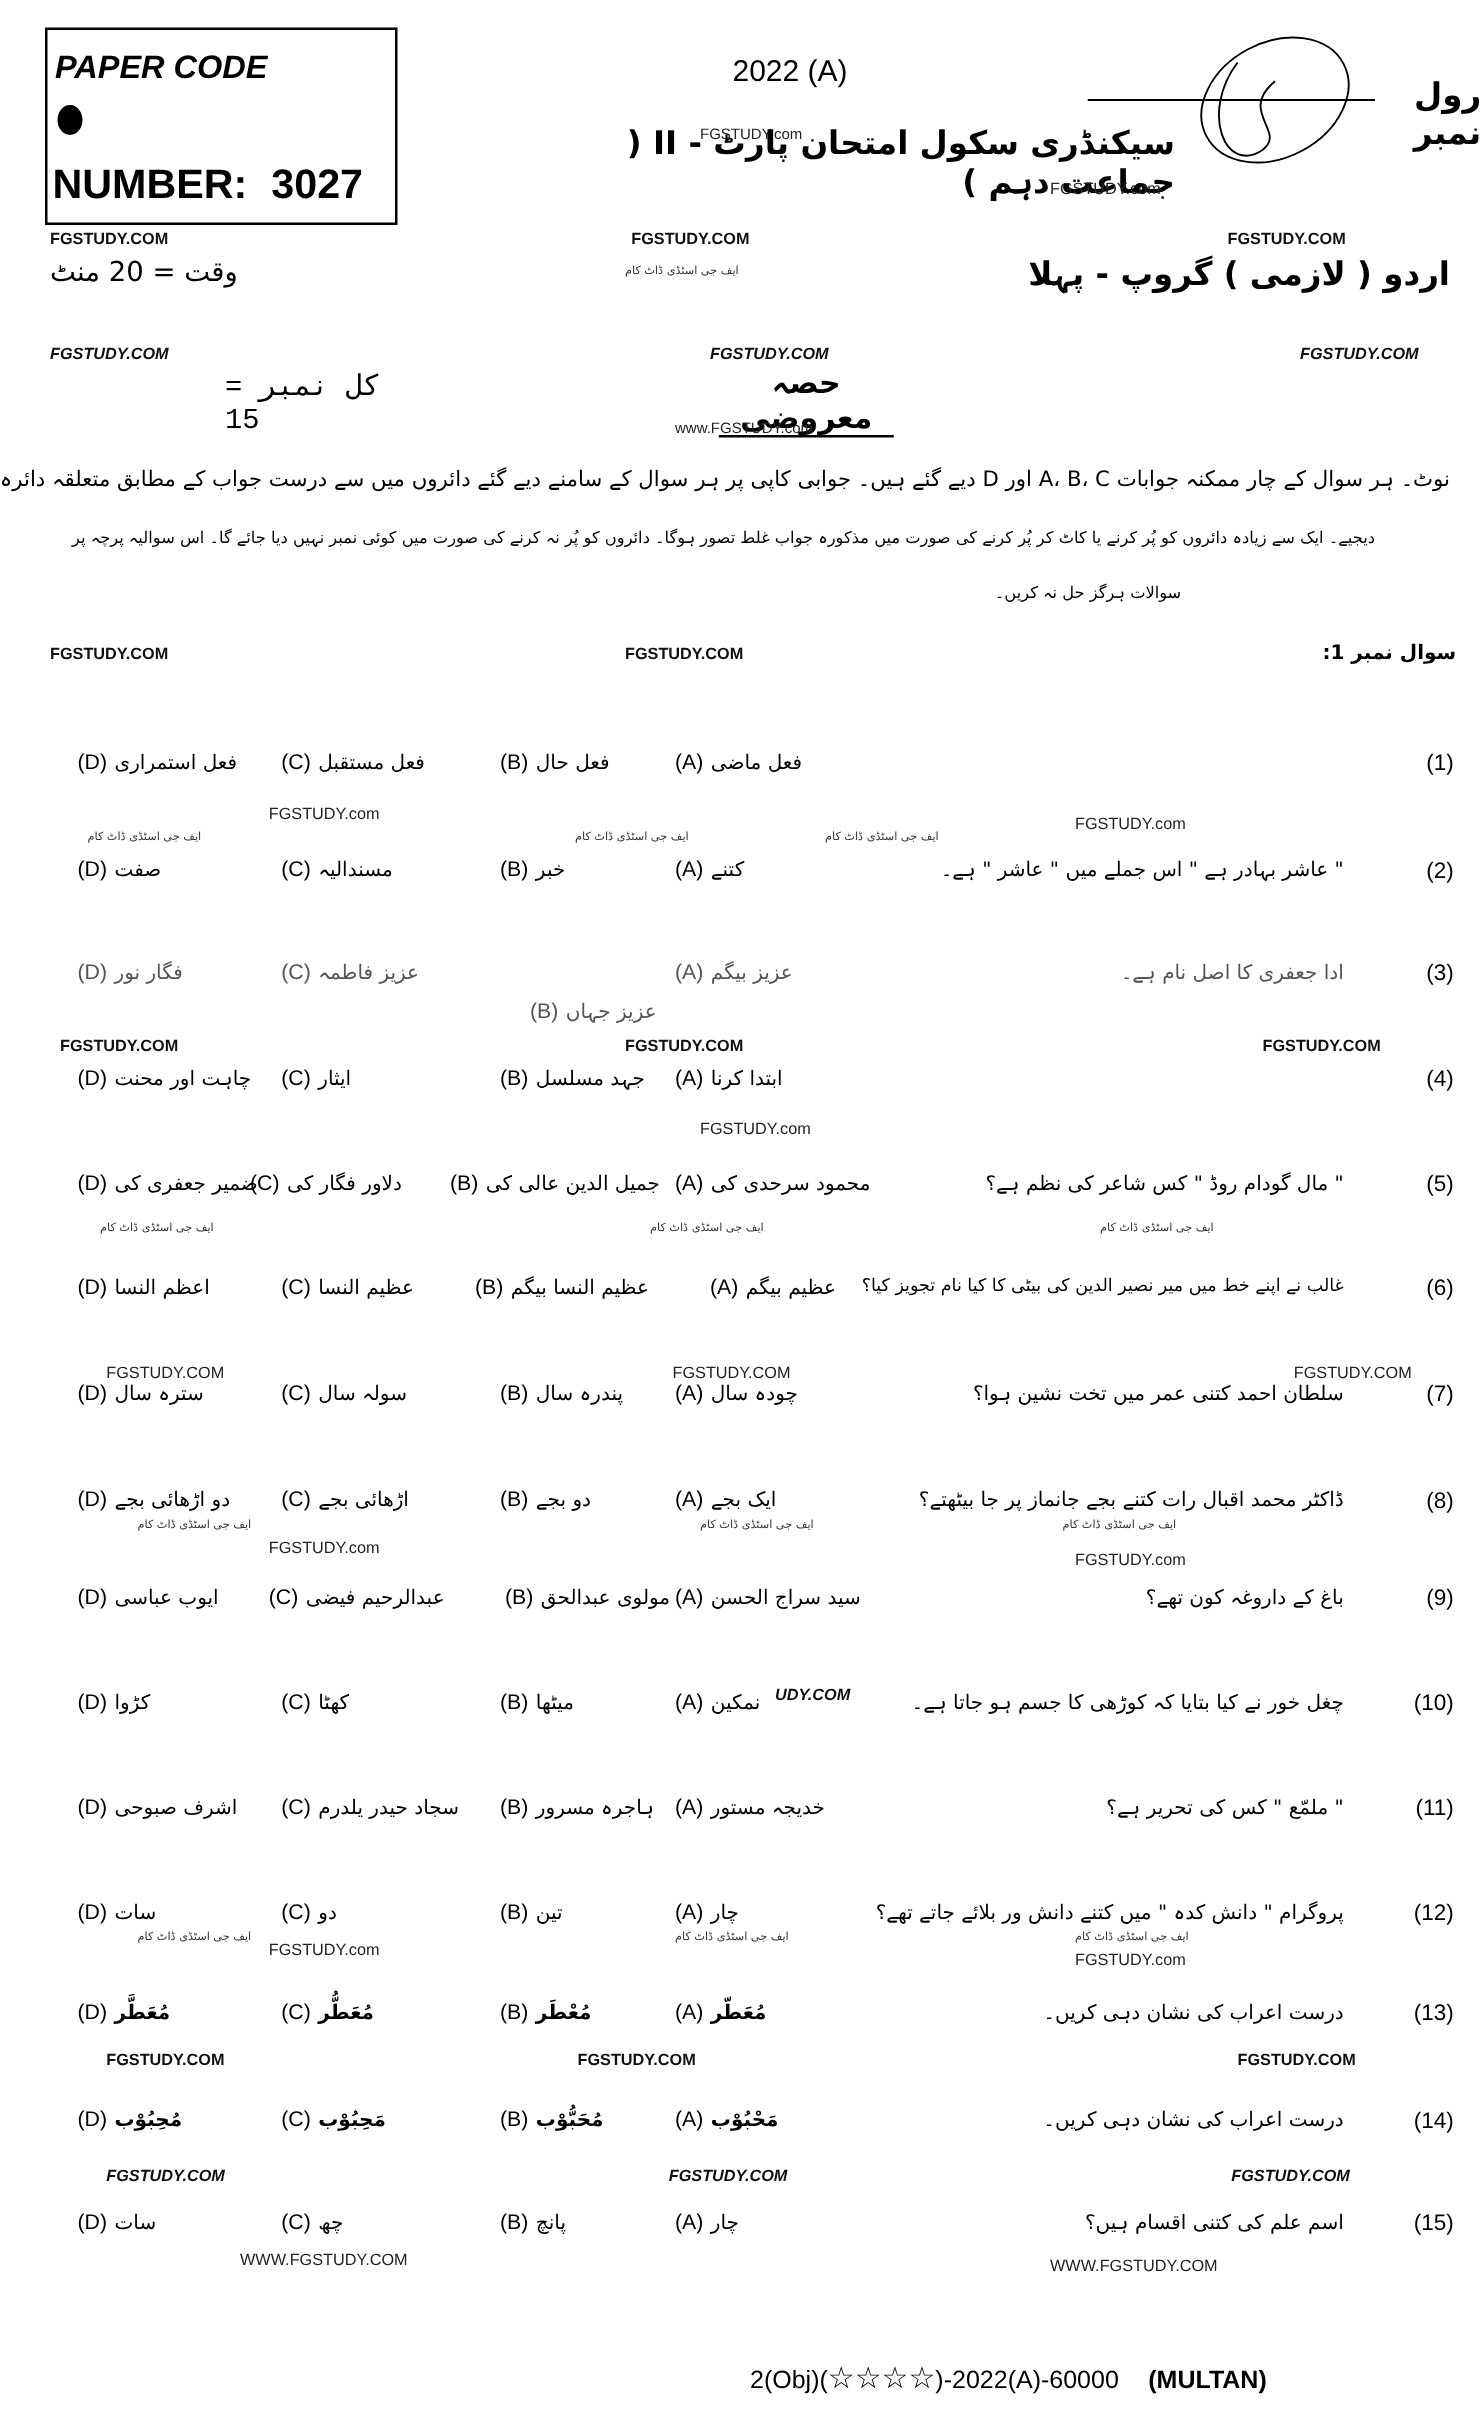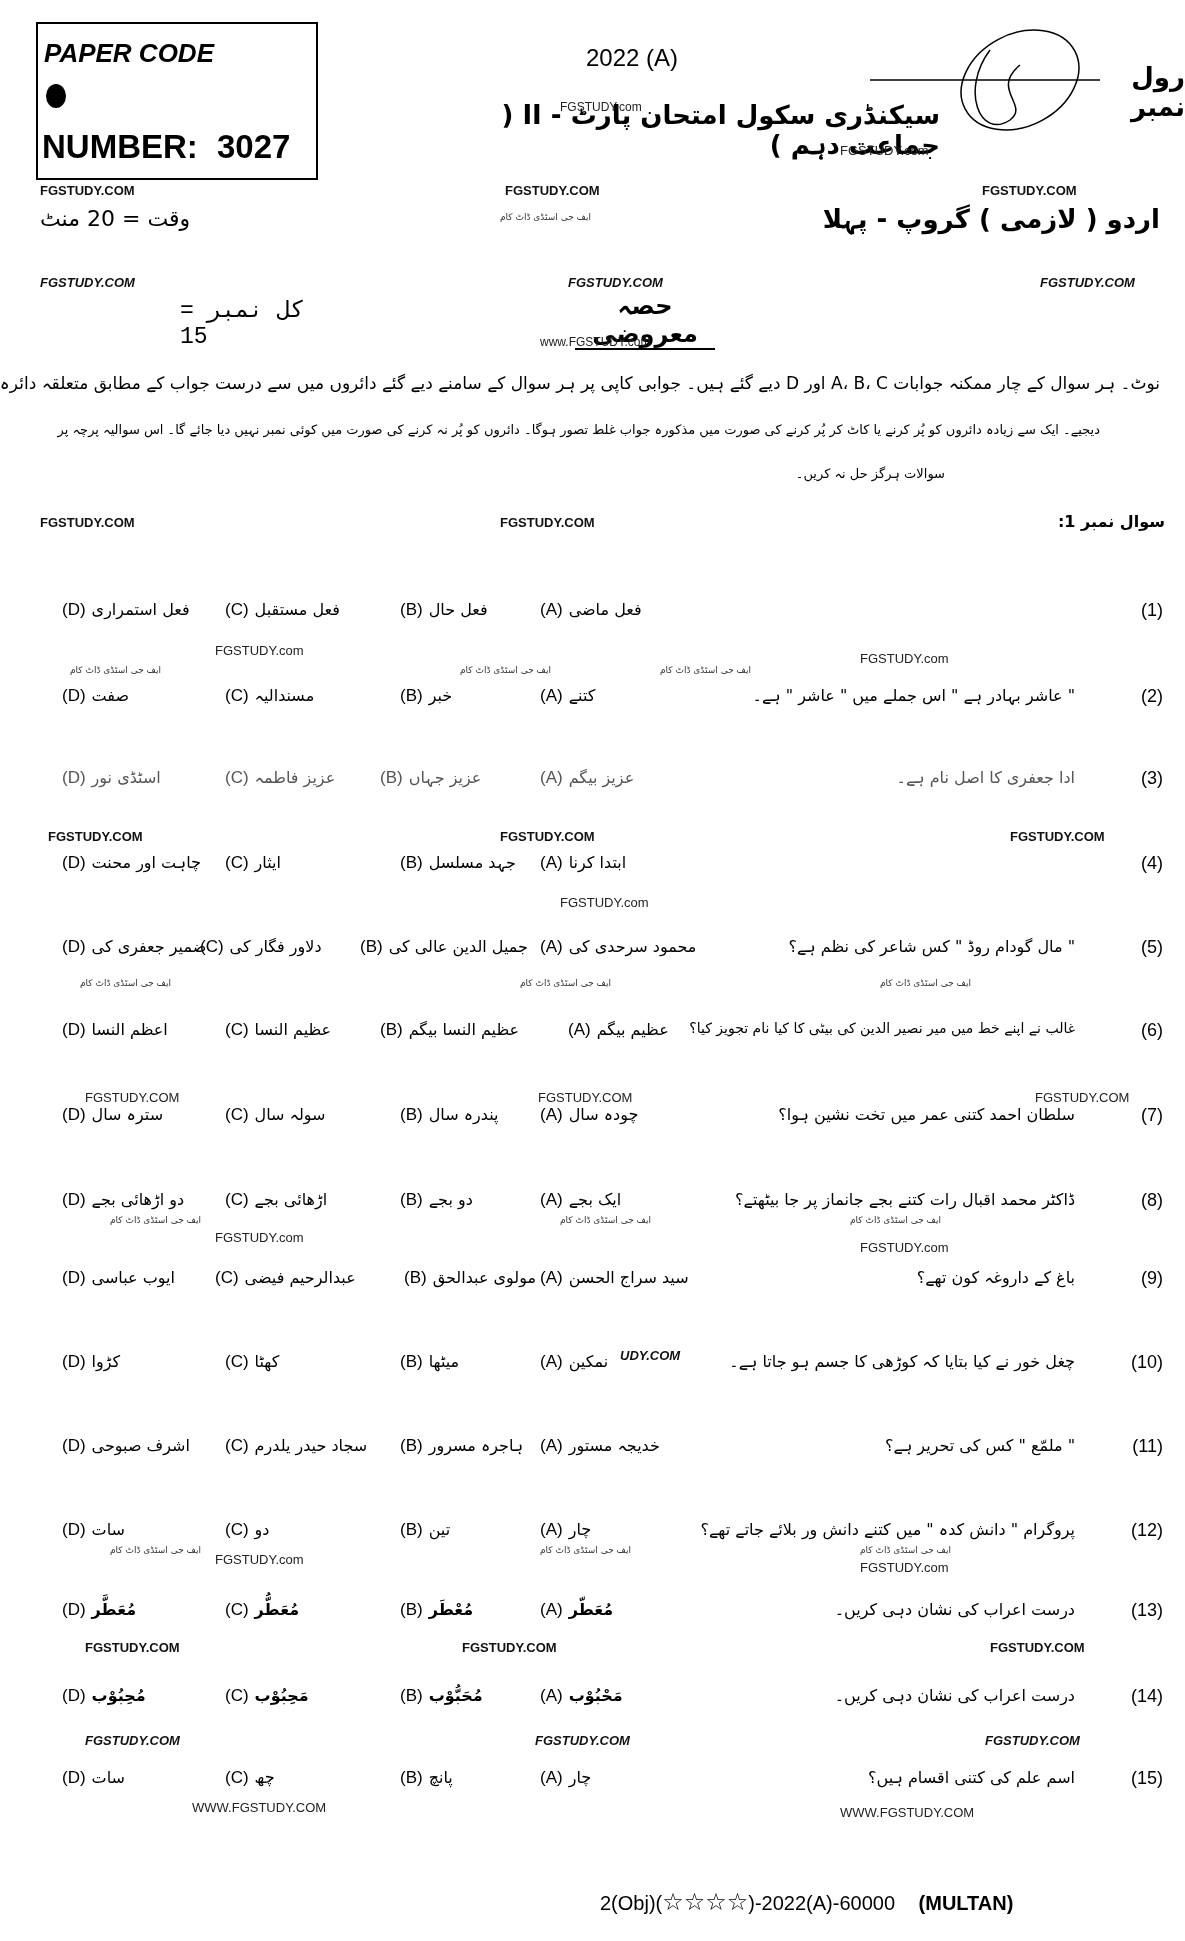--- a/index.html
+++ b/index.html
@@ -87,23 +87,23 @@
   <span class="opt" style="left:540px;"><span class="lbl">(A)</span><span class="val">کتنے</span></span>
   <span class="opt" style="left:400px;"><span class="lbl">(B)</span><span class="val">خبر</span></span>
   <span class="opt" style="left:225px;"><span class="lbl">(C)</span><span class="val">مسندالیہ</span></span>
   <span class="opt" style="left:62px;"><span class="lbl">(D)</span><span class="val">صفت</span></span>
 </div>
 
 <div class="q-row" style="top:768px;color:#555;">
   <span class="qnum" style="color:#000;">(3)</span>
   <span class="qtext">ادا جعفری کا اصل نام ہے۔</span>
   <span class="opt" style="left:540px;"><span class="lbl">(A)</span><span class="val">عزیز بیگم</span></span>
-  <span class="opt" style="left:380px;"><span class="lbl">(B)</span><span class="val">عزیز جہاں</span></span>
+  <span class="opt" style="left:424px;margin-top:31px;"><span class="lbl">(B)</span><span class="val">عزیز جہاں</span></span>
   <span class="opt" style="left:225px;"><span class="lbl">(C)</span><span class="val">عزیز فاطمہ</span></span>
-  <span class="opt" style="left:62px;"><span class="lbl">(D)</span><span class="val">اسٹڈی نور</span></span>
+  <span class="opt" style="left:62px;"><span class="lbl">(D)</span><span class="val">فگار نور</span></span>
 </div>
 
 <div class="abs wm" style="left:48px;top:829px;">FGSTUDY.COM</div>
 <div class="abs wm" style="left:500px;top:829px;">FGSTUDY.COM</div>
 <div class="abs wm" style="left:1010px;top:829px;">FGSTUDY.COM</div>
 
 <div class="q-row" style="top:853px;">
   <span class="qnum">(4)</span>
   <span class="opt" style="left:540px;"><span class="lbl">(A)</span><span class="val">ابتدا کرنا</span></span>
   <span class="opt" style="left:400px;"><span class="lbl">(B)</span><span class="val">جہد مسلسل</span></span>

